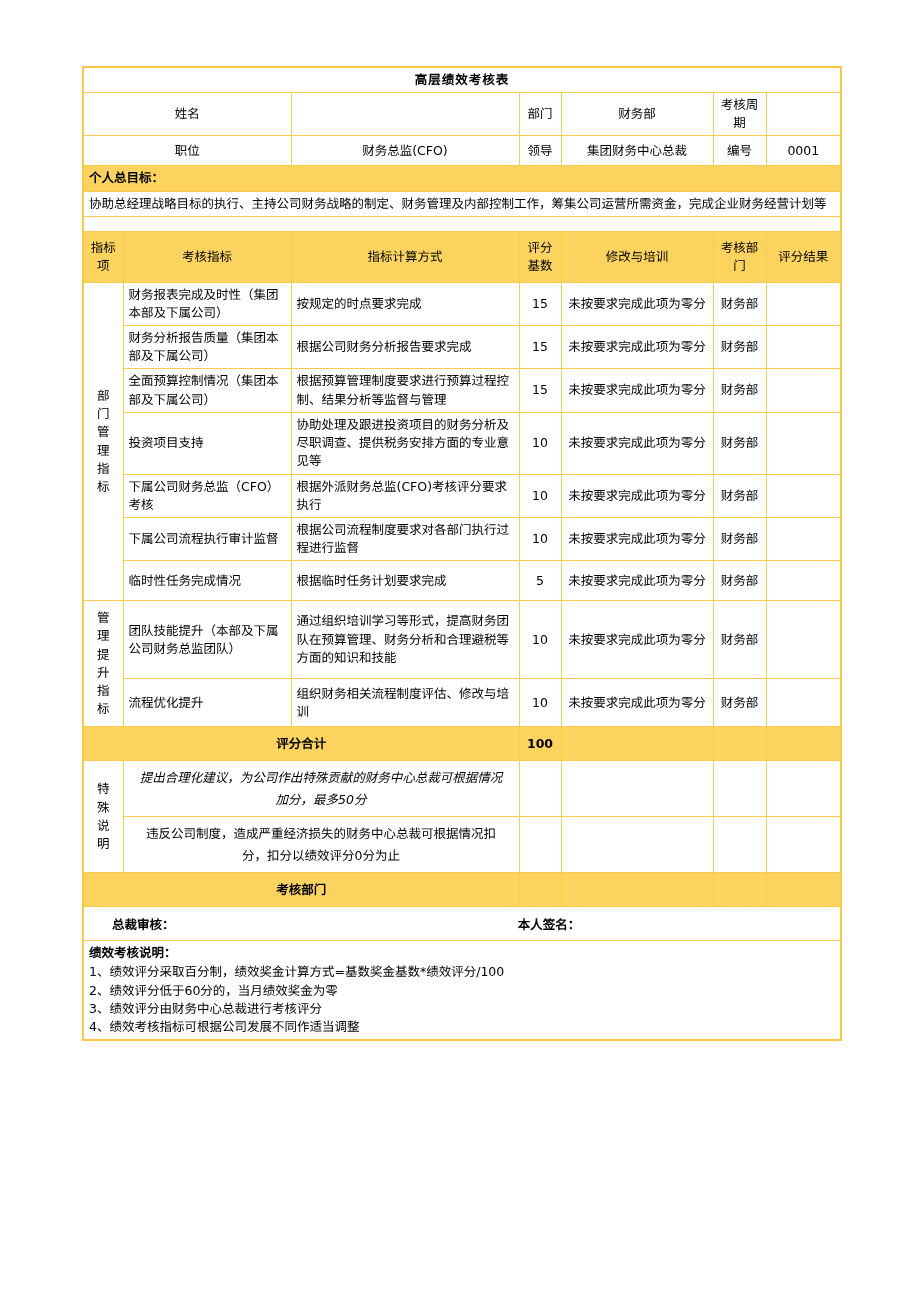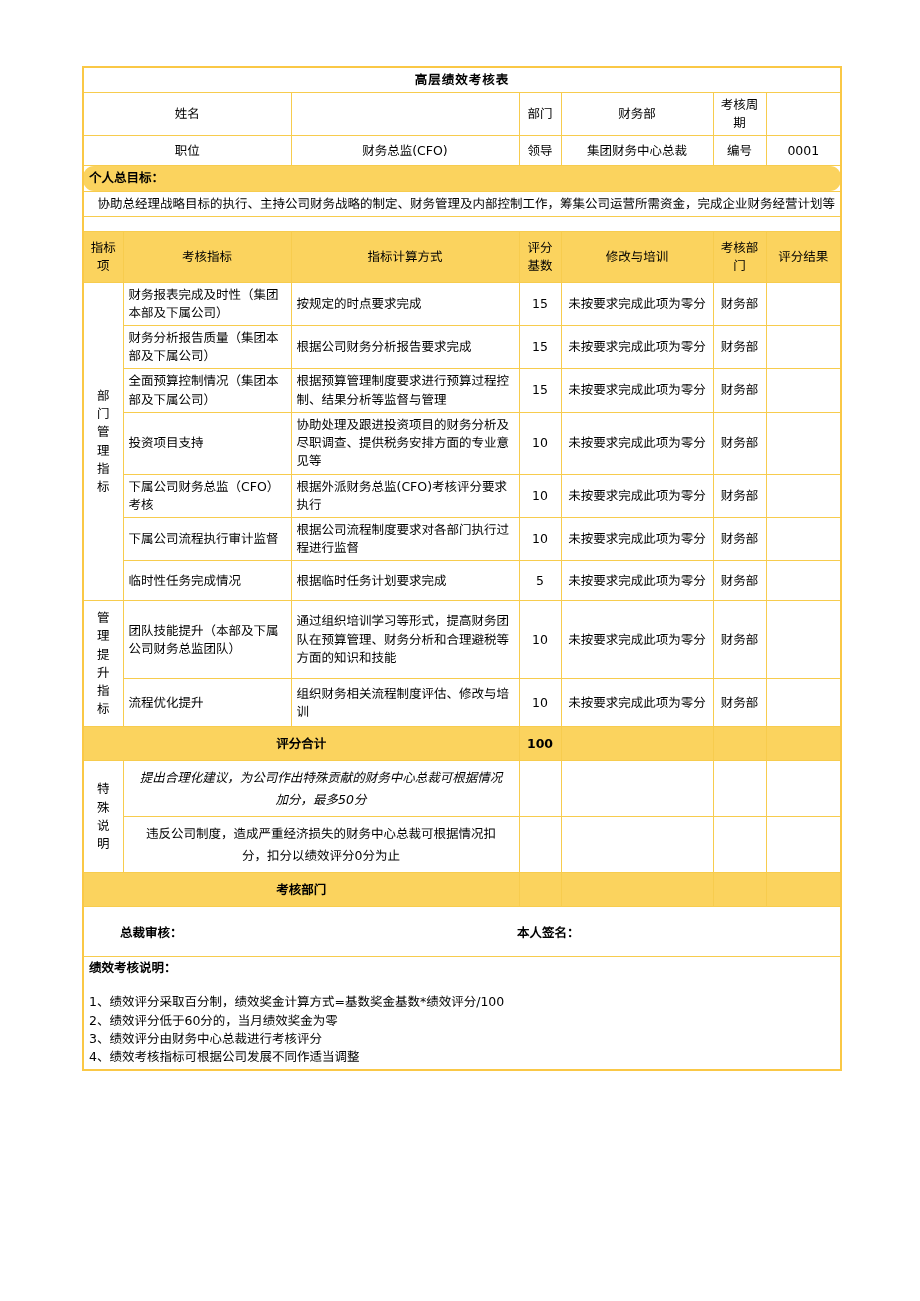--- a/index.html
+++ b/index.html
@@ -35,21 +35,21 @@
     word-break: break-all;
     background: #ffffff;
   }
 
   
   .gold     { background: #FBD35E !important; }
   .plain    { background: #ffffff !important; }
 
   
   .c  { text-align: center; }
-  .l  { text-align: left; border-radius: 11px; }
+  .l  { text-align: left; }
   .b  { font-weight: bold; }
 
   
   .title-cell {
     text-align: center;
     font-size: 21px;
     font-weight: bold;
     letter-spacing: 1px;
     padding: 9px 0 11px 0;
   }
@@ -75,39 +75,39 @@
   
   .objective-label {
     font-weight: bold;
     font-size: 12.5px;
     padding: 6px 8px;
   }
   .objective-body {
     font-size: 12.5px;
     line-height: 1.75;
     padding: 9px 10px 11px 10px;
-    text-align: right;
-  }
-
-  
-  .sig-row td { padding: 8px; border: 1px solid #F7CC4E; }
+    text-align: left;
+  }
+
+  
+  .sig-row td { padding: 0; border: 1px solid #F7CC4E; }
   .sig-wrap {
     display: flex;
     padding: 9px 0 6px 0;
   }
   .sig-left  { width: 55%; padding-left: 28px; font-weight: bold; font-size: 12.5px; }
   .sig-right { width: 45%; padding-left: 12px; font-weight: bold; font-size: 12.5px; }
 
   
   .notes {
     padding: 2px 8px 10px 8px;
     font-size: 11.5px;
     line-height: 1.75;
   }
-  .notes .notes-title { font-weight: bold; display: block; margin-bottom: 15px; font-family: Liberation Mono, monospace; }
+  .notes .notes-title { font-weight: bold; display: block; margin-bottom: 1px; }
   .notes .note-line { display: block; }
 
   
   .h-meta  { height: 30px; padding-left: 28px; }
   .h-band  { height: 22px; }
   .h-data  { height: 40px; }
   .h-total { height: 34px; }
 </style>
 </head>
 <body>

